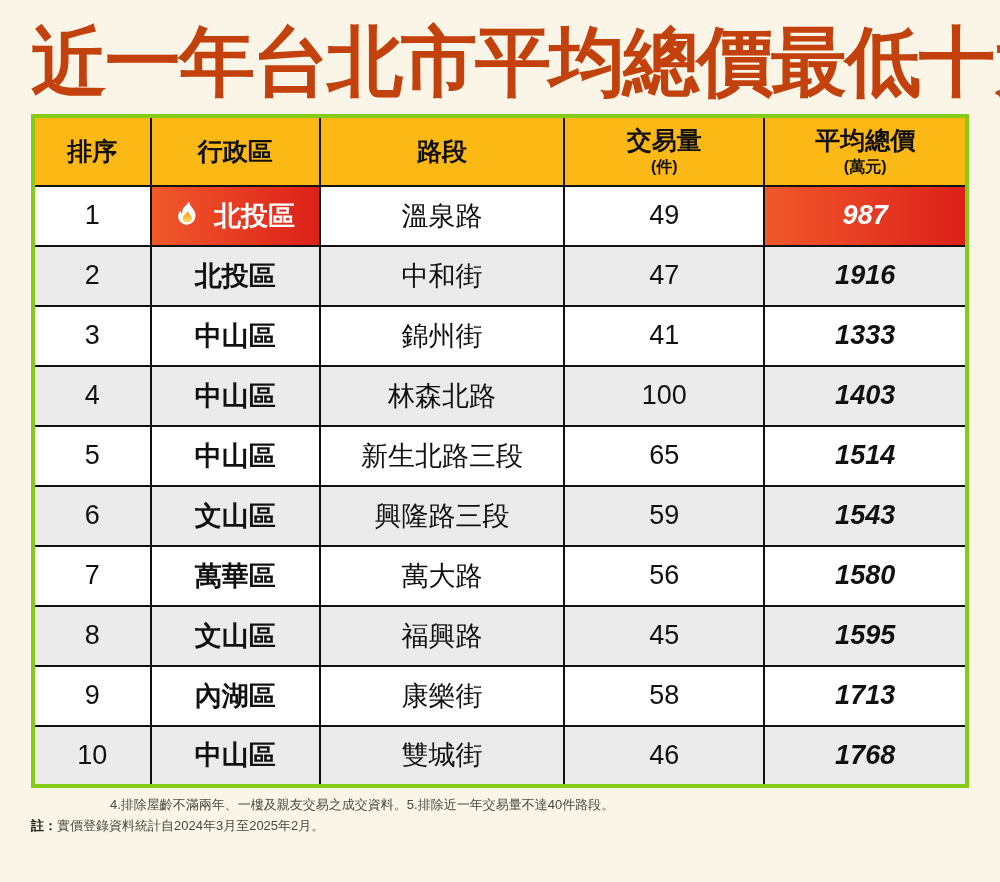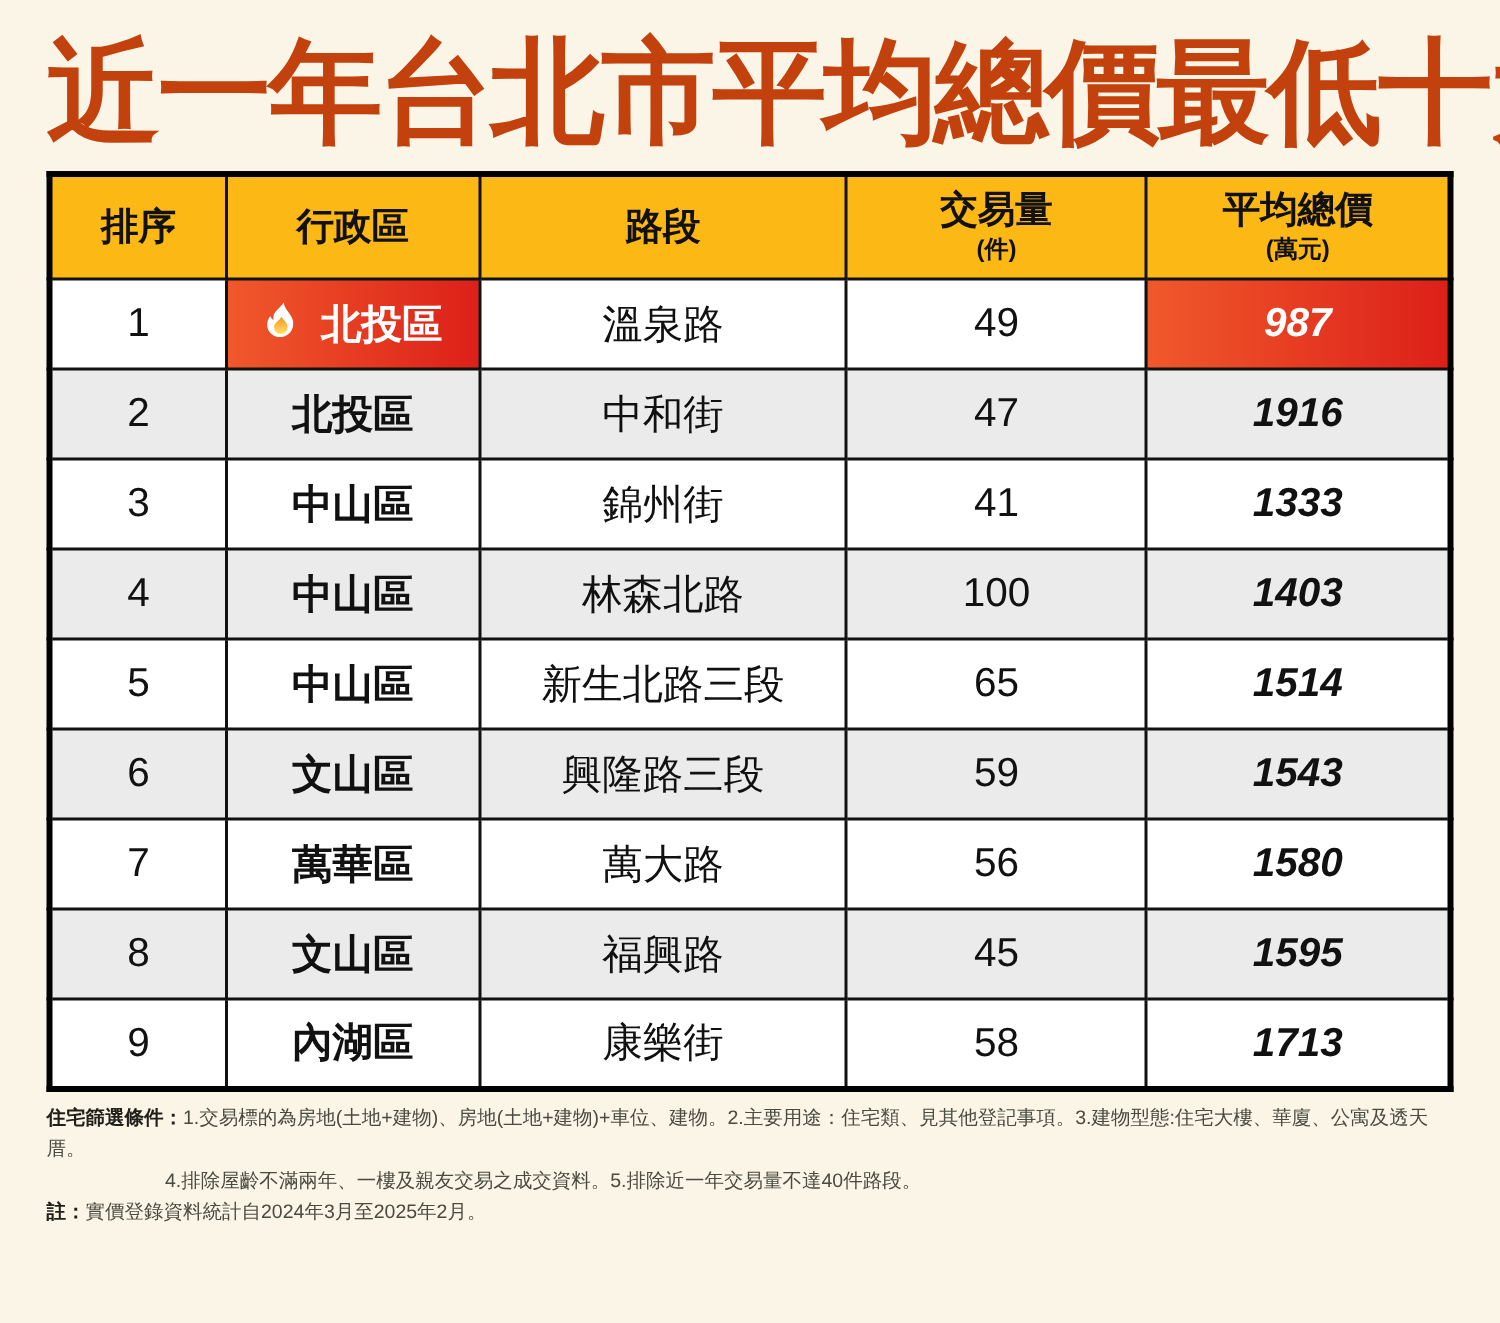--- a/index.html
+++ b/index.html
@@ -21,21 +21,21 @@
     color:#141414;
     margin-bottom:12px;
   }
   .title .t-red { color:#c2410c; }
   .title .t-black { color:#c2410c; }
 
   
   table.rank-table {
     width:938px;
     border-collapse:collapse;
-    border:4px solid #000000;
+    border:4px solid #84cc16;
     background:#fff;
     table-layout:fixed;
   }
   .rank-table th, .rank-table td {
     border:2px solid #111;
     text-align:center;
     vertical-align:middle;
   }
   .rank-table th {
     background:#FCB814;
@@ -186,27 +186,31 @@
           <td class="volume"><span>45</span></td>
           <td class="price"><span>1595</span></td>
         </tr>
         <tr>
           <td class="rank"><span>9</span></td>
           <td class="district"><span>內湖區</span></td>
           <td class="road"><span>康樂街</span></td>
           <td class="volume"><span>58</span></td>
           <td class="price"><span>1713</span></td>
         </tr>
+        <tr>
+          <td class="rank"><span>10</span></td>
+          <td class="district"><span>中山區</span></td>
+          <td class="road"><span>雙城街</span></td>
+          <td class="volume"><span>46</span></td>
+          <td class="price"><span>1768</span></td>
+        </tr>
       </tbody>
   </table>
 
   <div class="notes">
-    <div>
-      <b>住宅篩選條件：</b><span>1.交易標的為房地(土地+建物)、房地(土地+建物)+車位、建物。2.主要用途：住宅類、見其他登記事項。3.建物型態:住宅大樓、華廈、公寓及透天厝。</span>
-    </div>
     <div class="note-indent">
       <span>4.排除屋齡不滿兩年、一樓及親友交易之成交資料。5.排除近一年交易量不達40件路段。</span>
     </div>
     <div>
       <b>註：</b><span>實價登錄資料統計自2024年3月至2025年2月。</span>
     </div>
   </div>
 
 </div>
 

